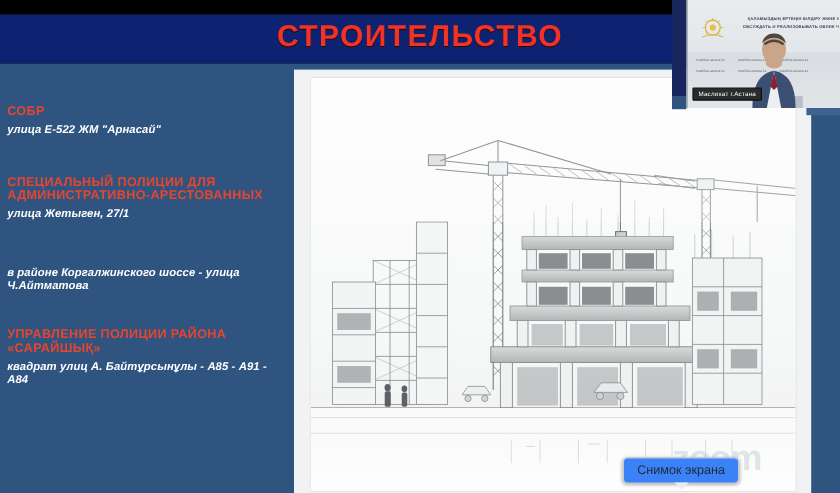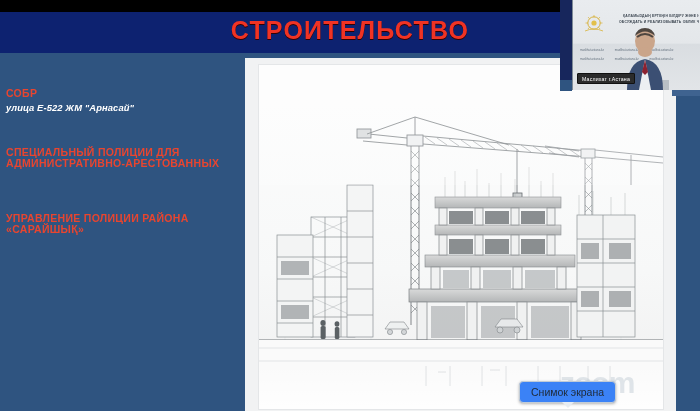--- a/index.html
+++ b/index.html
@@ -87,27 +87,30 @@
 
   <div class="text-col">
 
     <div class="block">
       <div class="blk-head">СОБР</div>
       <div class="blk-sub">улица Е-522 ЖМ "Арнасай"</div>
     </div>
 
     <div class="block" style="margin-top:34px;">
       <div class="blk-head">СПЕЦИАЛЬНЫЙ ПОЛИЦИИ ДЛЯ АДМИНИСТРАТИВНО-АРЕСТОВАННЫХ</div>
+      <div class="blk-sub">улица Жетыген, 27/1</div>
     </div>
 
     <div class="block" style="margin-top:38px;">
-    </div>
-
-    <div class="block" style="margin-top:43px;">
+      <div class="blk-sub">в районе Коргалжинского шоссе - улица Ч.Айтматова</div>
+    </div>
+
+    <div class="block" style="margin-top:31px;">
       <div class="blk-head">УПРАВЛЕНИЕ ПОЛИЦИИ РАЙОНА «САРАЙШЫҚ»</div>
+      <div class="blk-sub">квадрат улиц А. Байтұрсынұлы - А85 - А91 - А84</div>
     </div>
 
   </div>
 
   <div class="slide-panel">
     <div class="sketch-frame">
       <svg class="sketch-svg" viewBox="0 0 404 344" preserveAspectRatio="none">
         <defs>
           <linearGradient id="sky" x1="0" y1="0" x2="0" y2="1">
             <stop offset="0%" stop-color="#fdfdfd"></stop>

